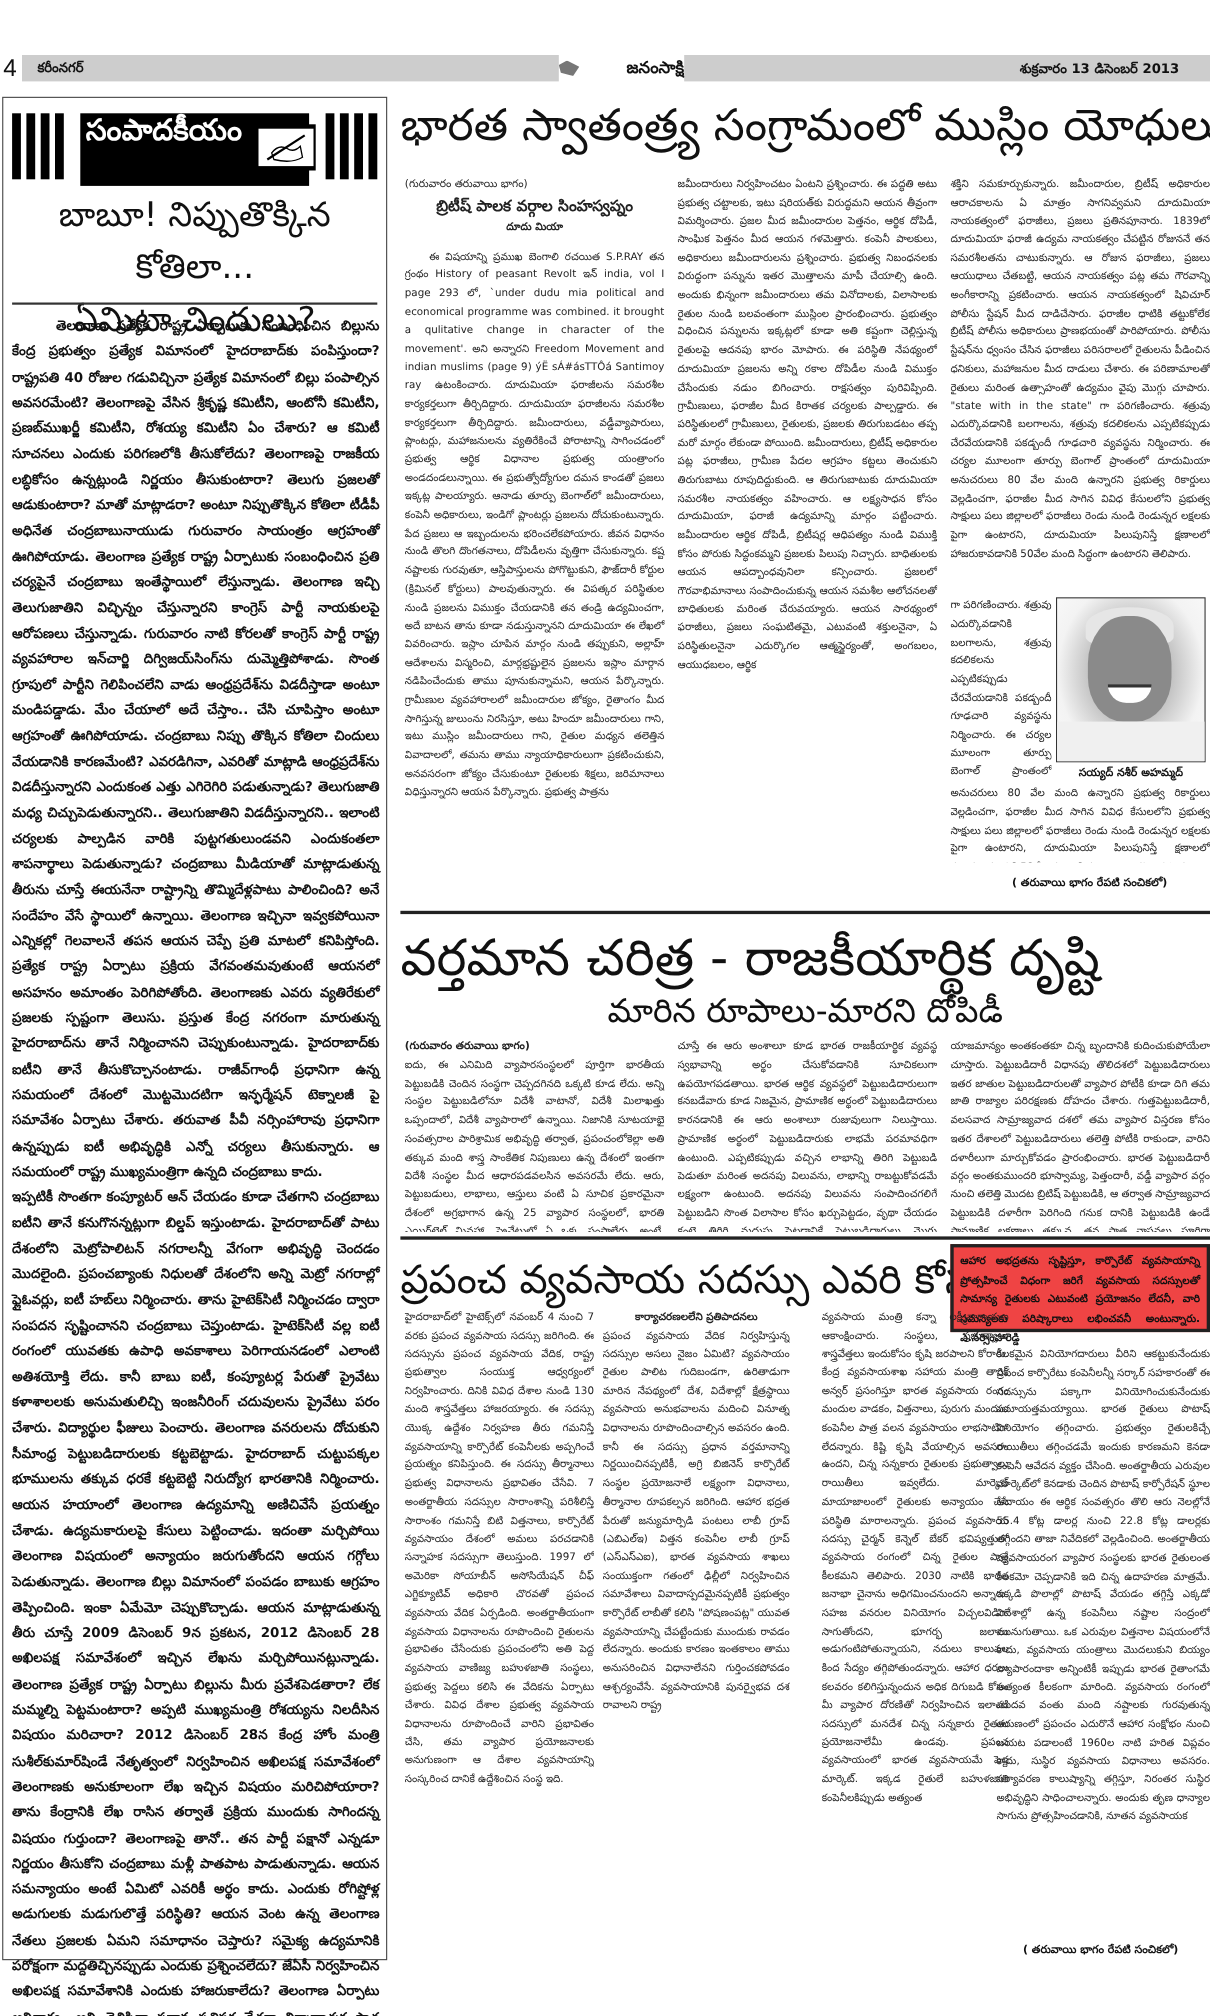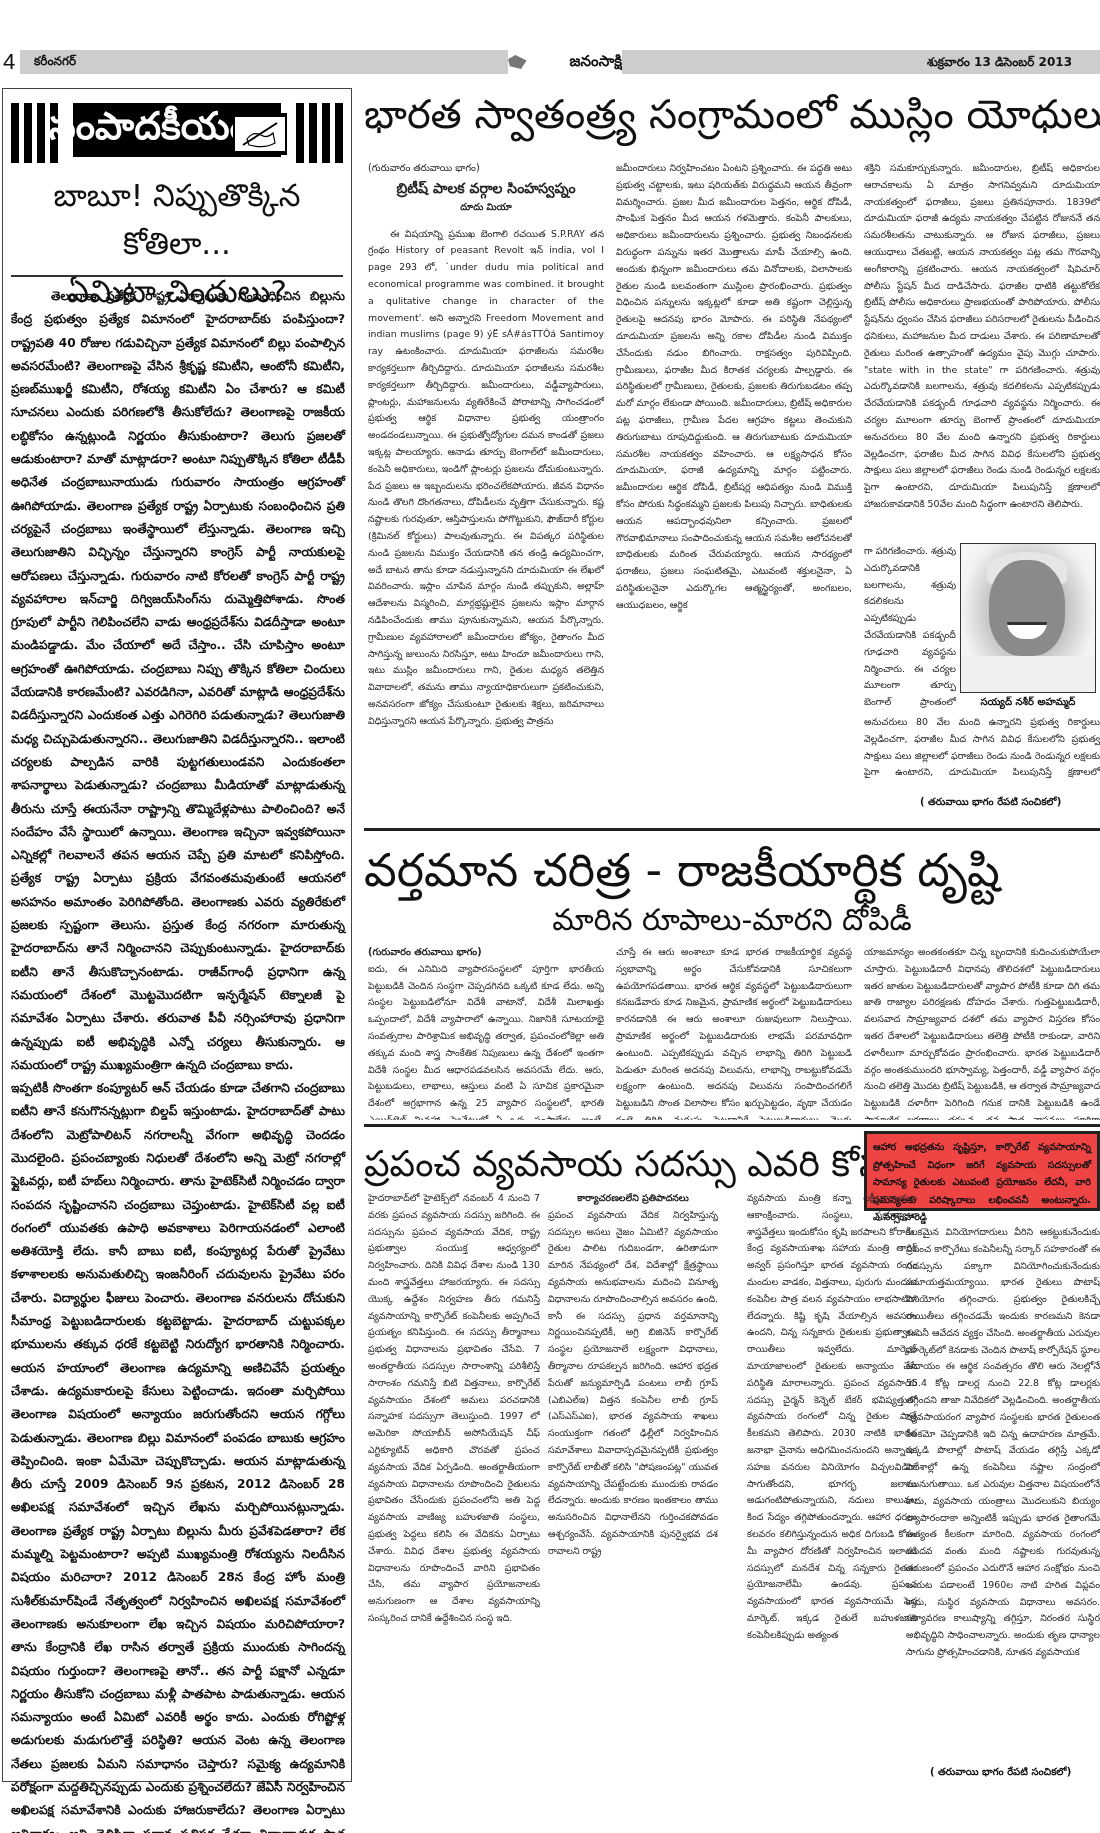--- a/index.html
+++ b/index.html
@@ -18,22 +18,22 @@
   .logo-mark { width: 20px; height: 14px; background: #777; clip-path: polygon(0 30%, 40% 0, 100% 40%, 70% 100%, 10% 80%); }
   .logo-text { font-size: 15px; font-weight: bold; letter-spacing: 0; margin-left: 40px; }
   .hdr-date { position: absolute; right: 28px; top: 5px; font-size: 12px; font-weight: bold; }
 
   
   .ed-box { position: absolute; left: 2px; top: 88px; width: 350px; height: 1694px; border: 1.5px solid #444; box-sizing: border-box; }
   .ed-banner { position: absolute; left: 8px; top: 14px; width: 332px; height: 60px; }
   .ed-stripes { position: absolute; top: 0; height: 60px; display: flex; gap: 5px; }
   .ed-stripes span { display: block; width: 8px; height: 60px; background: #000; }
   .ed-stripes.l { left: 0; } .ed-stripes.r { right: 0; }
-  .ed-black { position: absolute; left: 62px; top: 0; width: 208px; height: 54px; background: #000; color: #fff;
-              display: flex; align-items: center; justify-content: center; font-size: 38px; font-weight: bold; }
+  .ed-black { position: absolute; left: 62px; top: 0; width: 208px; height: 66px; background: #000; color: #fff;
+              display: flex; justify-content: center; font-size: 27px; font-weight: bold; }
   .ed-pen { position: absolute; left: 222px; top: 10px; width: 54px; height: 42px; background: #000; }
   .ed-pen svg { width: 54px; height: 42px; }
   .ed-headline { position: absolute; left: 8px; top: 82px; width: 332px; text-align: center; font-size: 31px; line-height: 48px; }
   .ed-rule { position: absolute; left: 8px; top: 186px; width: 332px; height: 2px; background: #333; }
   .ed-body { position: absolute; left: 8px; top: 196px; width: 334px; font-size: 12.2px; line-height: 23.3px;
              text-align: justify; font-weight: bold; color: #111; }
   .ed-body p { margin: 0; text-indent: 40px; }
 
   
   .h1-main { position: absolute; left: 364px; top: 88px; width: 736px; font-size: 40px; line-height: 52px; white-space: nowrap; }

